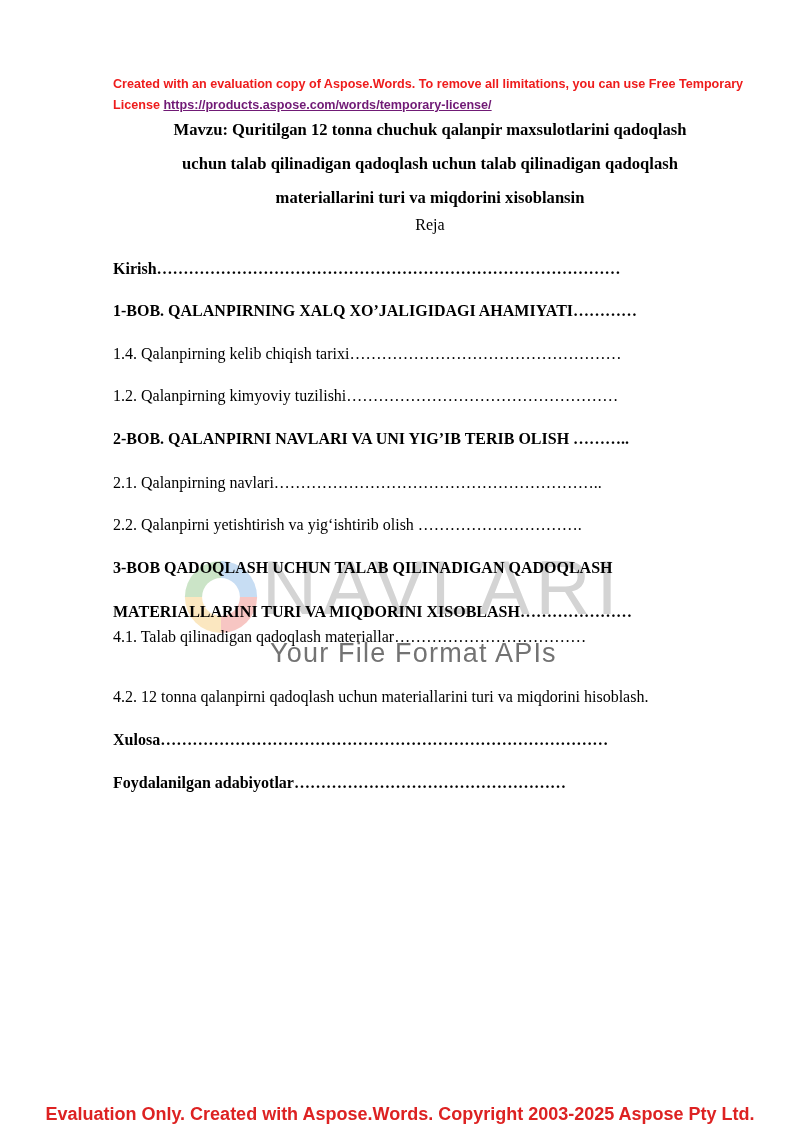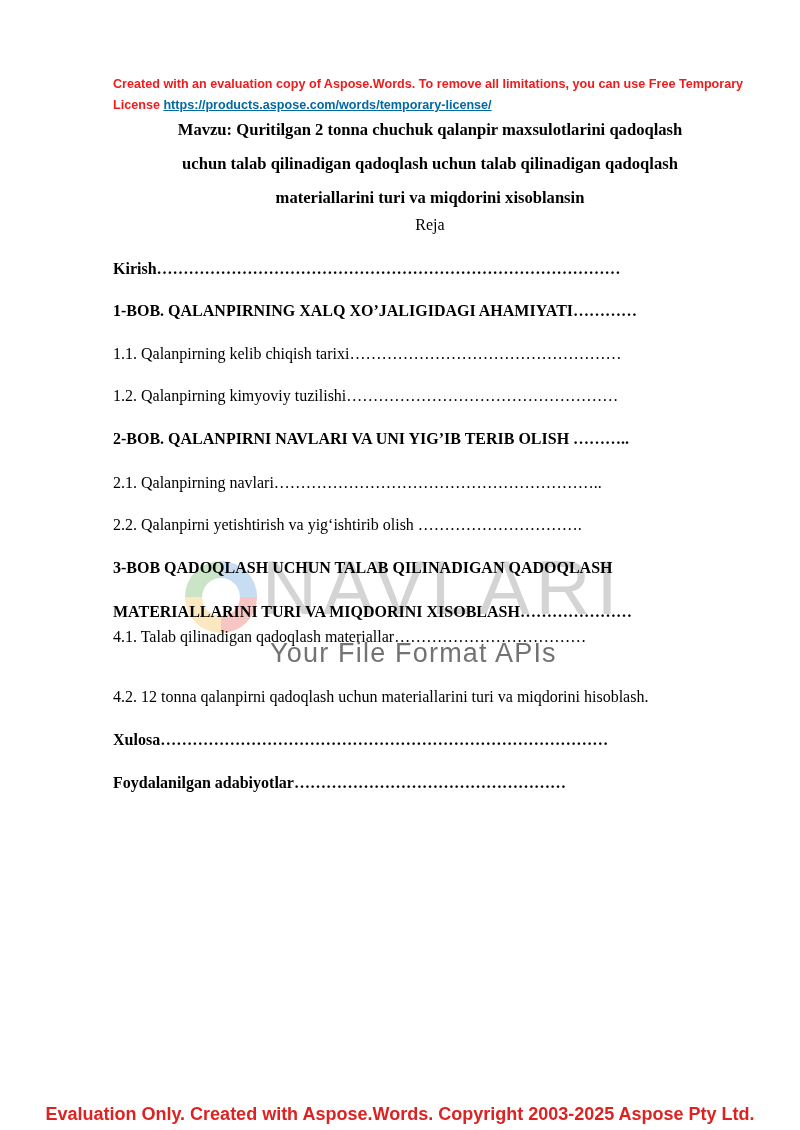--- a/index.html
+++ b/index.html
@@ -77,21 +77,21 @@
     left: 113px;
     top: 74px;
     width: 634px;
     font-family: "Liberation Sans", "DejaVu Sans", sans-serif;
     font-size: 12.6px;
     font-weight: bold;
     line-height: 21px;
     color: #ee1c1c;
   }
   #eval-header .eval-link {
-    color: #0369a1;
+    color: #701a75;
     text-decoration: underline;
     font-weight: bold;
   }
 
   
   .doc-title {
     position: absolute;
     left: 113px;
     width: 634px;
     text-align: center;
@@ -147,30 +147,30 @@
     <div class="wm-tag">Your File Format APIs</div>
   </div>
 
   <div id="content">
 
     <div id="eval-header">
       <span>Created with an evaluation copy of Aspose.Words. To remove all limitations, you can use Free</span>
       <span>Temporary License </span><a class="eval-link" href="#">https://products.aspose.com/words/temporary-license/</a>
     </div>
 
-    <div id="title-l1" class="doc-title">Mavzu: Quritilgan 2 tonna chuchuk qalanpir maxsulotlarini qadoqlash</div>
+    <div id="title-l1" class="doc-title">Mavzu: Quritilgan 12 tonna chuchuk qalanpir maxsulotlarini qadoqlash</div>
     <div id="title-l3" class="doc-title">materiallarini turi va miqdorini xisoblansin</div>
     <div id="title-l2" class="doc-title">uchun talab qilinadigan qadoqlash  uchun talab qilinadigan qadoqlash</div>
 
     <div id="reja">Reja</div>
 
     <div id="toc-container">
         <div class="toc-line bold" style="top: 252px;"><span>Kirish</span><span class="leader">……………………………………………………………………………</span></div>
         <div class="toc-line bold" style="top: 294px;"><span>1-BOB. QALANPIRNING XALQ XO’JALIGIDAGI AHAMIYATI</span><span class="leader">…………</span></div>
-        <div class="toc-line normal" style="top: 337px;"><span>1.1. Qalanpirning kelib chiqish tarixi</span><span class="leader">……………………………………………</span></div>
+        <div class="toc-line normal" style="top: 337px;"><span>1.4. Qalanpirning kelib chiqish tarixi</span><span class="leader">……………………………………………</span></div>
         <div class="toc-line normal" style="top: 379px;"><span>1.2. Qalanpirning kimyoviy tuzilishi</span><span class="leader">……………………………………………</span></div>
         <div class="toc-line bold" style="top: 422px;"><span>2-BOB. QALANPIRNI NAVLARI VA UNI YIG’IB TERIB OLISH </span><span class="leader">………..</span></div>
         <div class="toc-line normal" style="top: 466px;"><span>2.1. Qalanpirning navlari</span><span class="leader">……………………………………………………..</span></div>
         <div class="toc-line normal" style="top: 508px;"><span>2.2. Qalanpirni yetishtirish va yigʻishtirib olish </span><span class="leader">………………………….</span></div>
         <div class="toc-line bold" style="top: 551px;"><span>3-BOB QADOQLASH  UCHUN TALAB QILINADIGAN QADOQLASH</span><span class="leader"></span></div>
         <div class="toc-line bold" style="top: 595px;"><span>MATERIALLARINI TURI VA MIQDORINI XISOBLASH</span><span class="leader">…………………</span></div>
         <div class="toc-line normal" style="top: 620px;"><span>4.1. Talab qilinadigan qadoqlash materiallar</span><span class="leader">………………………………</span></div>
         <div class="toc-line normal" style="top: 680px;"><span>4.2. 12 tonna qalanpirni  qadoqlash uchun materiallarini turi va miqdorini hisoblash.</span><span class="leader"></span></div>
         <div class="toc-line bold" style="top: 723px;"><span>Xulosa</span><span class="leader">…………………………………………………………………………</span></div>
         <div class="toc-line bold" style="top: 766px;"><span>Foydalanilgan adabiyotlar</span><span class="leader">……………………………………………</span></div>

